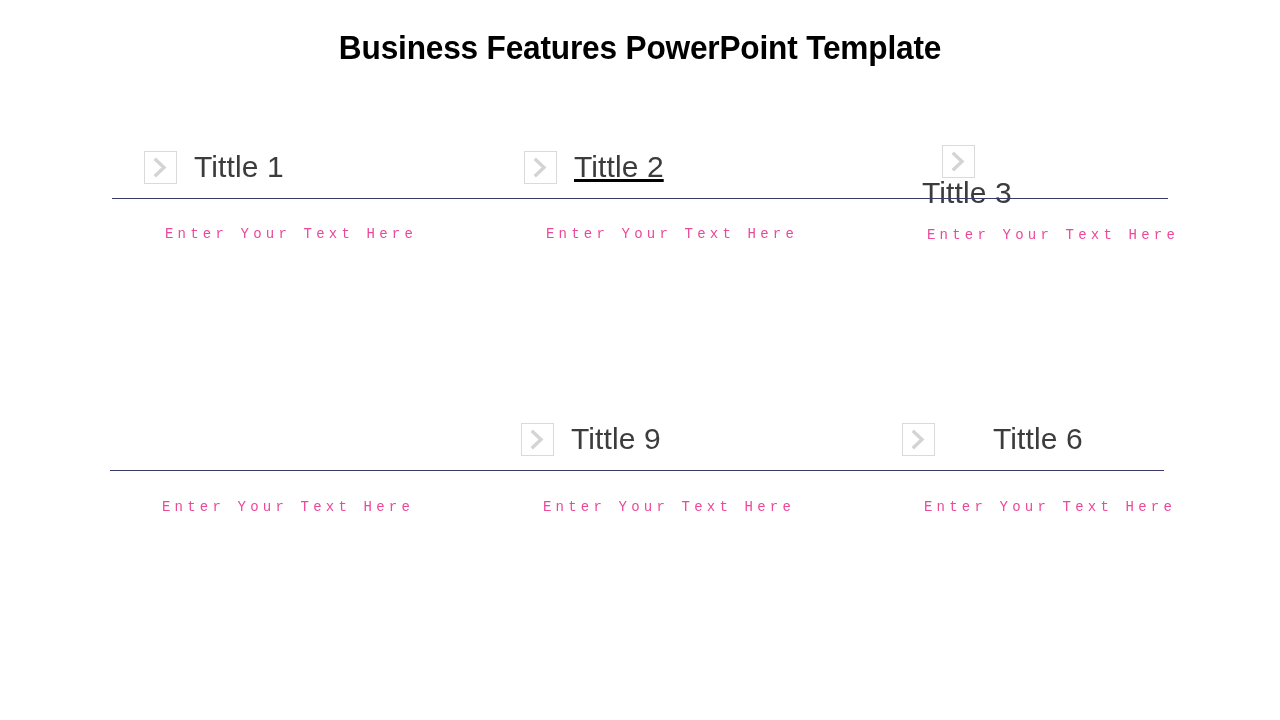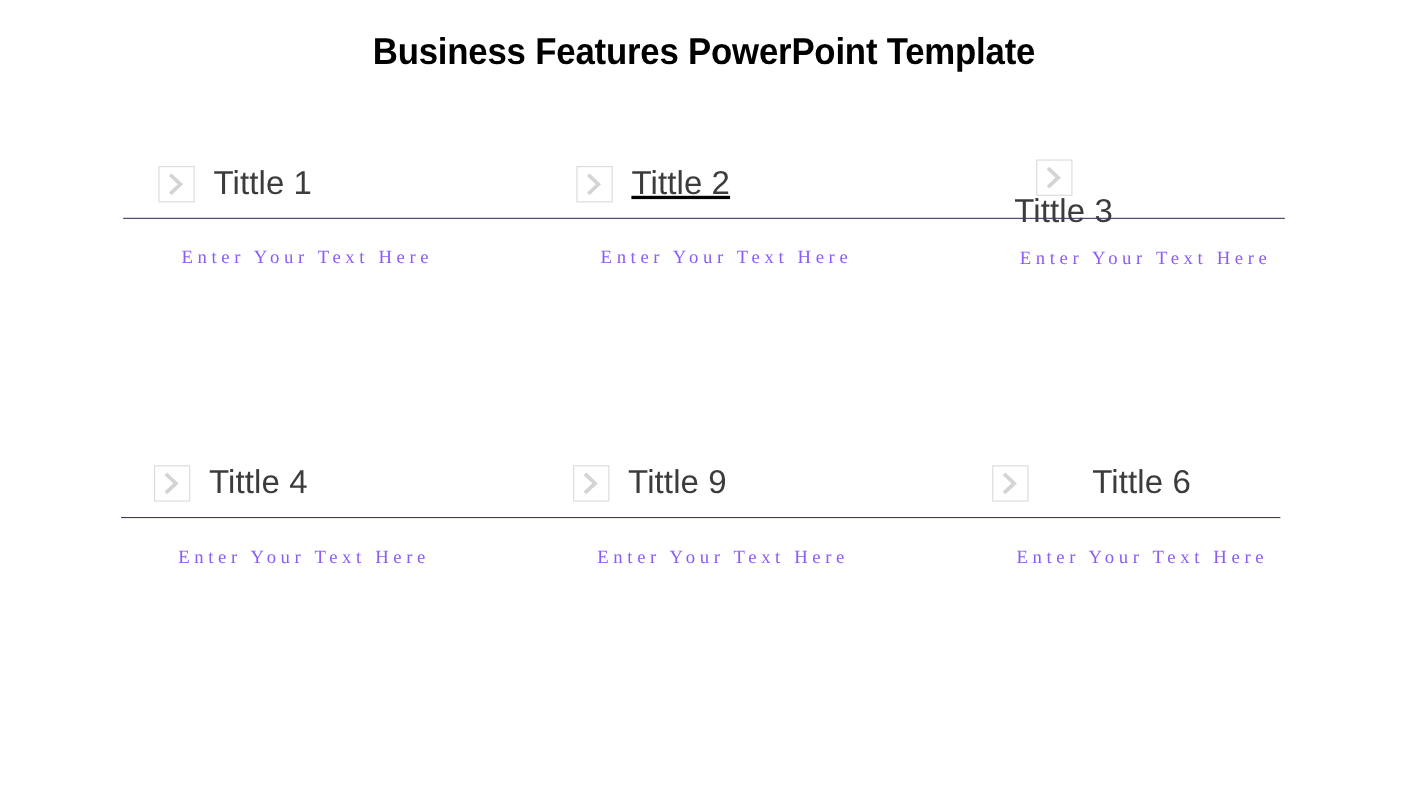--- a/index.html
+++ b/index.html
@@ -120,24 +120,24 @@
   .captions {
     position: absolute;
     left: 0;
     top: 66px;
     width: 1280px;
     height: 24px;
   }
   .caption {
     position: absolute;
     top: 0;
-    font-family: Liberation Serif, serif;
-    font-size: 17px;
+    font-family: Liberation Mono, monospace;
+    font-size: 14px;
     font-weight: 400;
-    color: #8b5cf6;
+    color: #ec4899;
     letter-spacing: 4.2px;
     white-space: nowrap;
     line-height: 20px;
   }
 
   
   .row-1 .cap-1 { left: 165px; top: 13px; }
   .row-1 .cap-2 { left: 546px; top: 13px; }
   .row-1 .cap-3 { left: 927px; top: 14px; }
   
@@ -192,28 +192,20 @@
       <div class="caption cap-2">Enter Your Text Here</div>
       <div class="caption cap-3">Enter Your Text Here</div>
     </div>
 
   </div>
 
   <div class="feature-row row-2">
 
     <div class="row-headings">
 
-      <div class="feature-heading col-1">
-        <span class="icon-box">
-          <svg width="19" height="21" viewBox="0 0 19 21" aria-hidden="true">
-            <polyline points="5,3 13,10.5 5,18" fill="none" stroke="#d4d4d4" stroke-width="3.4" stroke-linecap="square" stroke-linejoin="miter"></polyline>
-          </svg>
-        </span>
-        <span class="feature-title">Tittle 4</span>
-      </div>
 
       <div class="feature-heading col-2">
         <span class="icon-box">
           <svg width="19" height="21" viewBox="0 0 19 21" aria-hidden="true">
             <polyline points="5,3 13,10.5 5,18" fill="none" stroke="#d4d4d4" stroke-width="3.4" stroke-linecap="square" stroke-linejoin="miter"></polyline>
           </svg>
         </span>
         <span class="feature-title">Tittle 9</span>
       </div>
 

